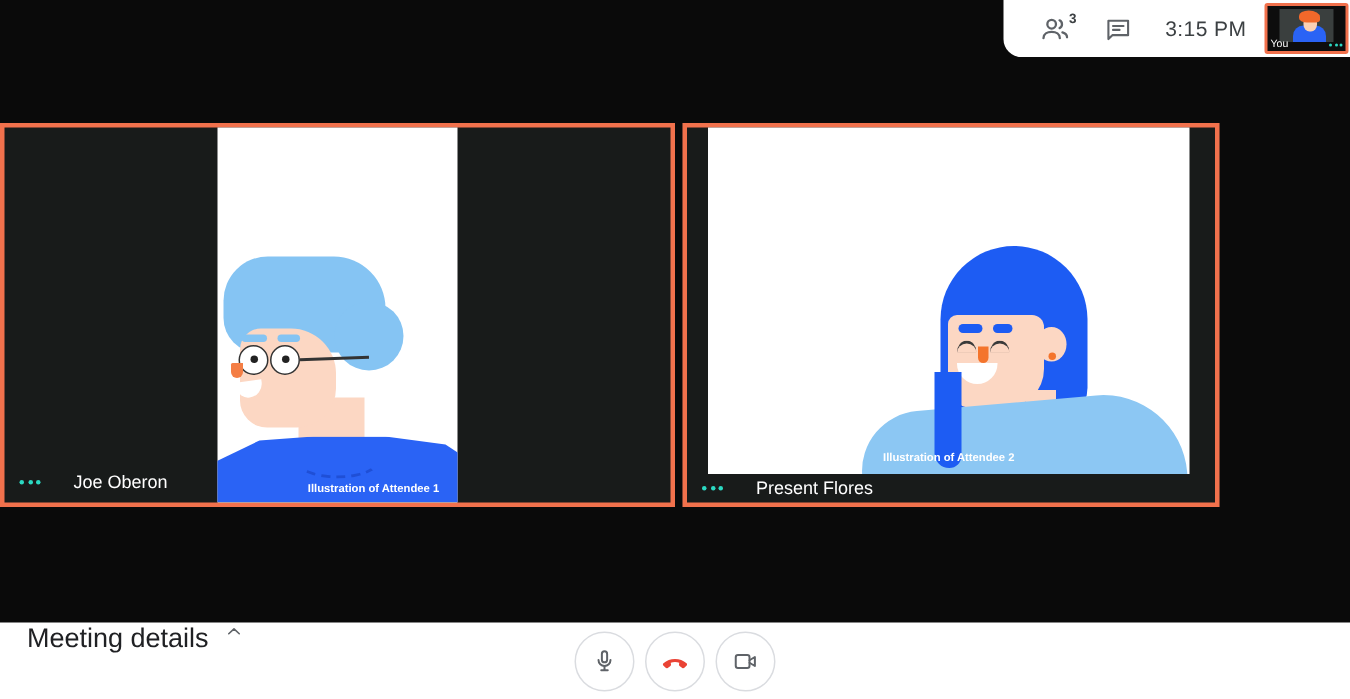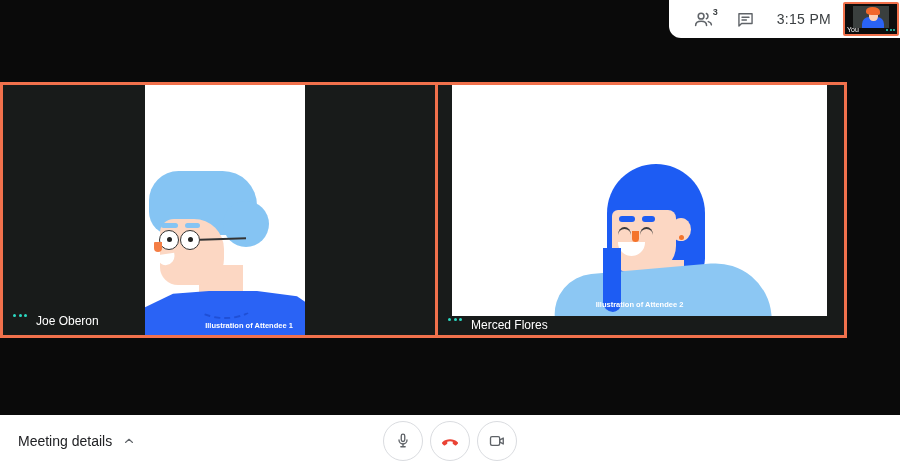--- a/index.html
+++ b/index.html
@@ -31,22 +31,22 @@
   .sv-label { position: absolute; left: 2px; bottom: 1px; color: #fff; font-size: 7px; z-index: 2; }
   .sv-dots { position: absolute; right: 2px; bottom: 3px; display: flex; gap: 1.5px; z-index: 2; }
   .sv-dots i { width: 2px; height: 2px; background: #2bd9c2; border-radius: 50%; }
 
   
   .tile {
     position: absolute; top: 82px; height: 256px;
     border: 3px solid #f1714c; background: #181b1a; cursor: pointer;
   }
   .tile-left { left: 0; width: 450px; }
-  .tile-right { left: 435px; width: 412px; }
-  .name-row { position: absolute; left: 10px; bottom: 7px; display: flex; gap: 9px; z-index: 3; }
+  .tile-right { left: 455px; width: 358px; }
+  .name-row { position: absolute; left: 10px; bottom: 7px; display: flex; align-items: center; gap: 22px; z-index: 3; }
   .audio-dots { display: flex; gap: 2.5px; }
   .audio-dots i { width: 3px; height: 3px; border-radius: 50%; background: #2bd9c2; }
   .peer-name { color: #fff; font-size: 12px; }
   .illus-caption { position: absolute; left: 0; right: 0; text-align: center; color: #fff; font-size: 7.5px; font-weight: bold; z-index: 2; }
 
   
   .p1-strip { position: absolute; left: 142px; top: 0; width: 160px; height: 100%; background: #fff; overflow: hidden; }
   .p1-strip > div { position: absolute; }
   .p1-hair-main { left: 4px; top: 86px; width: 108px; height: 64px; background: #85c4f3; border-radius: 36px 42px 36px 28px; }
   .p1-hair-puff { left: 78px; top: 116px; width: 46px; height: 46px; background: #85c4f3; border-radius: 50%; }
@@ -81,21 +81,21 @@
   .p2-eye-l, .p2-eye-r { top: 71px; width: 13px; height: 8px; border-top: 2.5px solid #3a3a3a; border-radius: 50% 50% 0 0 / 100% 100% 0 0; }
   .p2-eye-l { left: 46px; } .p2-eye-r { left: 68px; }
   .p2-nose { left: 60px; top: 75px; width: 7px; height: 11px; background: #f4742c; border-radius: 0 0 6px 6px; }
   .p2-mouth { left: 46px; top: 86px; width: 27px; height: 14px; background: #fff; border-radius: 0 0 22px 22px; }
   .p2-shoulders { left: -18px; top: 112px; width: 216px; height: 70px; background: #8cc7f3; border-radius: 40px 56px 0 0; transform: rotate(-5deg); }
   .p2-strand { left: 31px; top: 92px; width: 18px; height: 64px; background: #1d5cf3; border-radius: 0 0 10px 12px; }
   .p2-video .illus-caption { bottom: 7px; }
 
   
   .bottombar { position: absolute; left: 0; right: 0; bottom: 0; height: 51px; background: #fff; z-index: 5; }
-  .meeting-details { position: absolute; left: 18px; top: 0; height: 100%; display: flex; align-items: center; gap: 11px; color: #202124; font-size: 14px; cursor: pointer; }
+  .meeting-details { position: absolute; left: 18px; top: 0; height: 100%; display: flex; gap: 11px; color: #202124; font-size: 18px; cursor: pointer; }
   .center-controls { position: absolute; left: 50%; top: 50%; transform: translate(-50%, -50%); display: flex; gap: 7px; }
   .circle-btn { width: 40px; height: 40px; border-radius: 50%; border: 1px solid #dadce0; background: #fff; display: flex; align-items: center; justify-content: center; cursor: pointer; }
   .right-controls { position: absolute; right: 8px; top: 0; height: 100%; display: flex; align-items: center; }
   .labeled-btn { display: flex; flex-direction: column; align-items: center; gap: 4px; padding: 0 22px; cursor: pointer; }
   .labeled-btn .lbl { font-size: 11px; color: #3c4043; white-space: nowrap; }
   .more-btn { width: 26px; height: 40px; display: flex; flex-direction: column; align-items: center; justify-content: center; gap: 3px; cursor: pointer; margin-left: 4px; }
   .more-btn i { width: 3.5px; height: 3.5px; background: #5f6368; border-radius: 50%; }
   svg.gray { stroke: #5f6368; fill: none; stroke-width: 1.6; stroke-linecap: round; stroke-linejoin: round; }
 </style>
 </head>
@@ -179,21 +179,21 @@
       <div class="p2-strand"></div>
     </div>
     <span class="illus-caption">Illustration of Attendee 2</span>
   </div>
   <div class="name-row" style="bottom:3px">
     <span class="audio-dots">
         <i></i>
         <i></i>
         <i></i>
       </span>
-    <span class="peer-name">Merced Flores</span>
+    <span class="peer-name">Present Flores</span>
   </div>
 </div>
 
 <div class="bottombar">
   <div class="meeting-details">
     <span>Meeting details</span>
     <svg class="gray" width="12" height="12" viewBox="0 0 24 24" style="stroke-width:2.2">
       <path d="M5 15l7-6.5L19 15"></path>
     </svg>
   </div>

